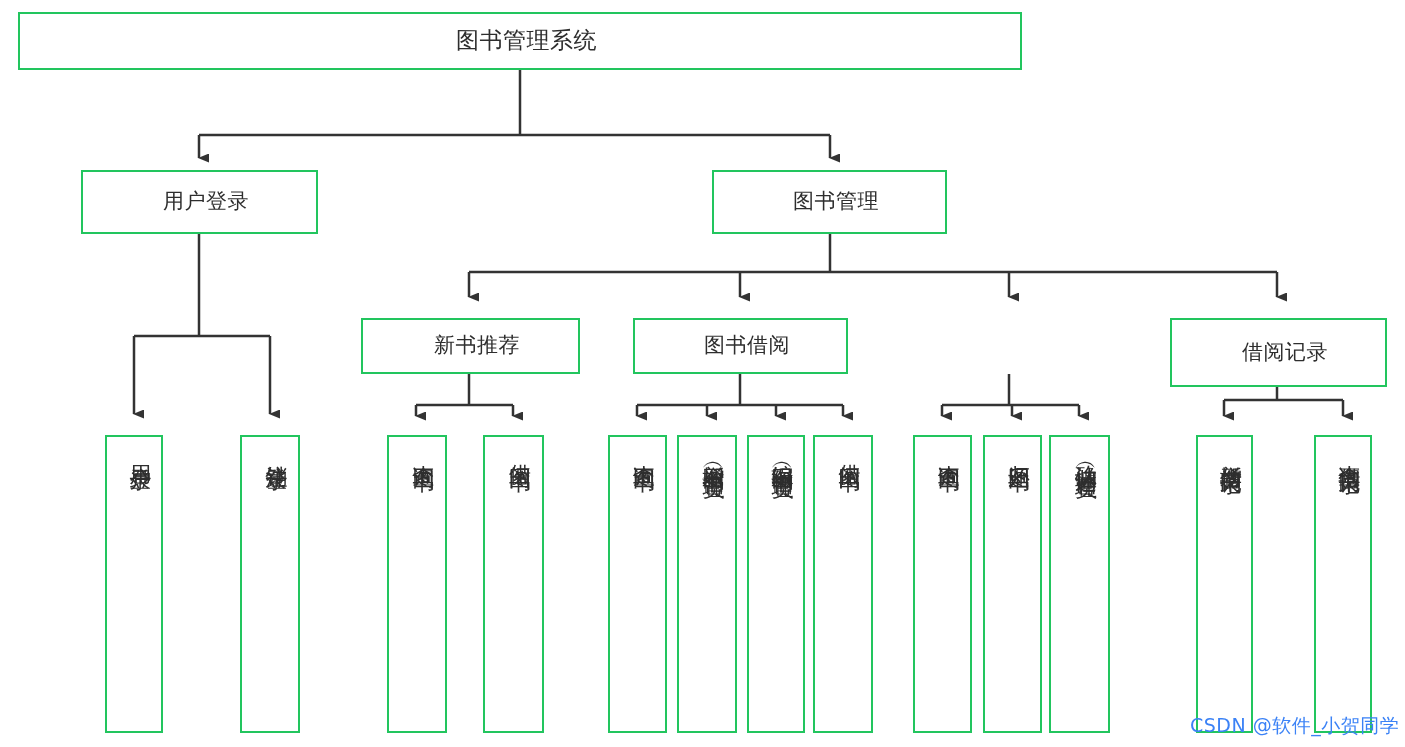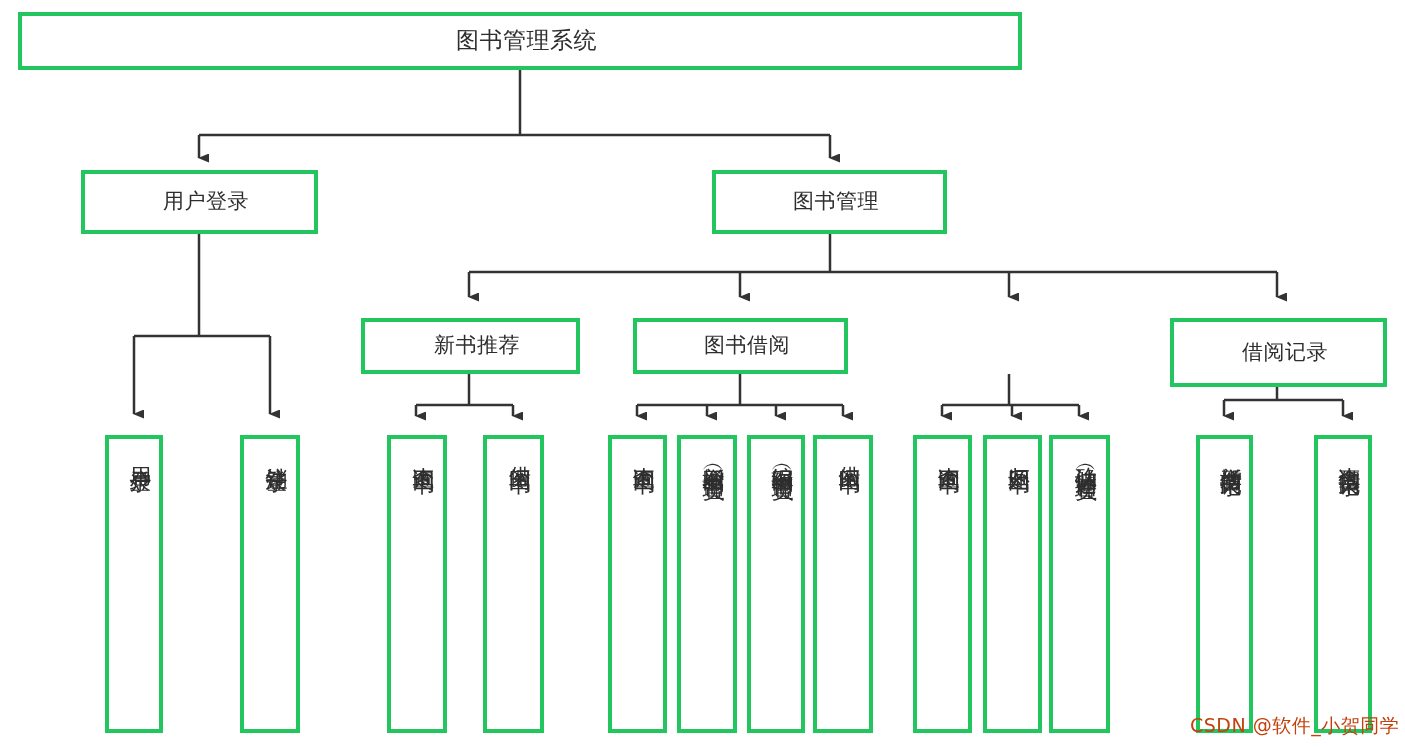--- a/index.html
+++ b/index.html
@@ -20,21 +20,21 @@
   #diagram-svg {
     position: absolute;
     top: 0;
     left: 0;
     width: 1405px;
     height: 747px;
   }
   .node-box {
     position: absolute;
     box-sizing: border-box;
-    border: 4px solid #22c55e;
+    border: 2px solid #22c55e;
     background: #ffffff;
     display: flex;
     align-items: center;
     justify-content: center;
     overflow: hidden;
     padding-left: 13px;
   }
   .node-label {
     color: #2e2e2e;
     font-size: 21px;
@@ -50,21 +50,21 @@
     letter-spacing: 2px;
     line-height: 1;
   }
   .node-box.vertical {
     align-items: flex-start;
     padding-top: 10px;
   }
   .node-box.root .node-label { font-size: 23px; }
   .watermark {
     position: absolute;
-    color: #c2410c;
+    color: #3b82f6;
     font-size: 19px;
     white-space: nowrap;
     letter-spacing: 0.5px;
   }
 </style>
 </head>
 <body>
 
 <div id="diagram-root">
 

